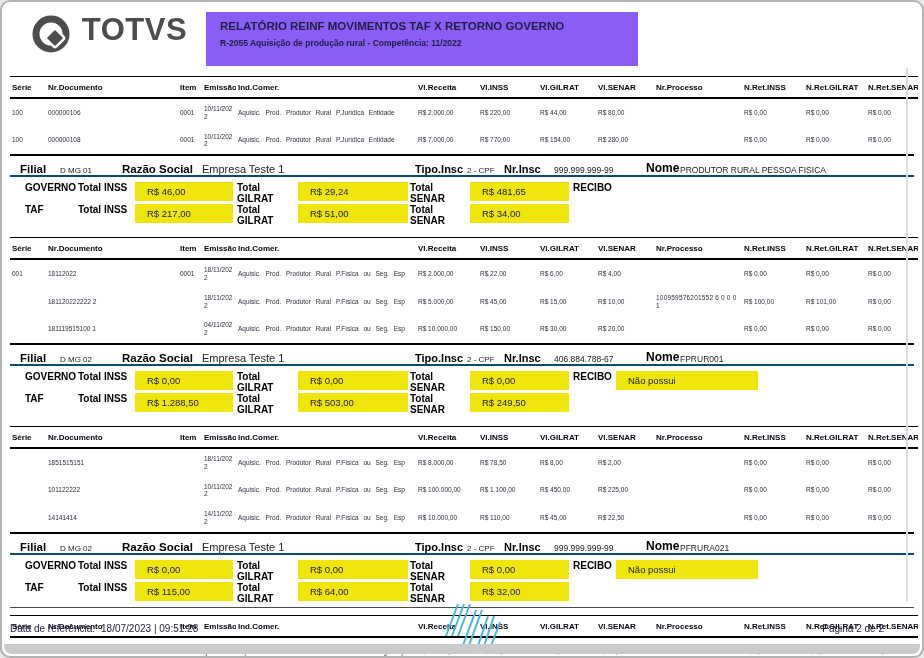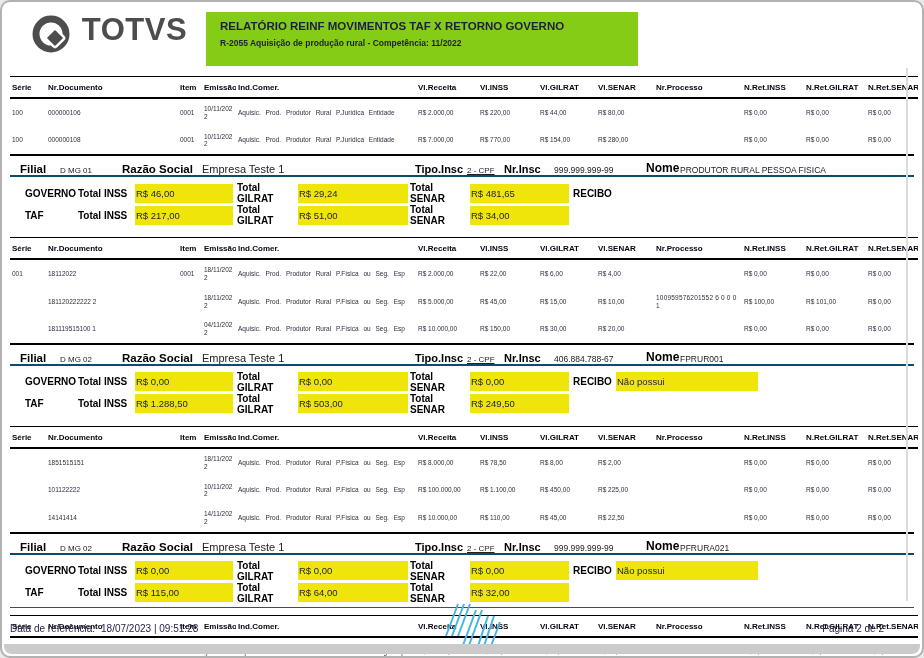--- a/index.html
+++ b/index.html
@@ -2,21 +2,21 @@
 <html><head>
 <meta charset="utf-8">
 <style>
   html,body{margin:0;padding:0;background:#e9e9e9;font-family:"Liberation Sans",sans-serif;}
   .frame{position:relative;width:924px;height:658px;box-sizing:border-box;background:#fff;
          border:2px solid #b2b2b2;border-radius:10px;overflow:hidden;}
   
   .report-header{display:flex;align-items:stretch;margin:10px 8px 0 8px;height:54px;}
   .logo{width:196px;display:flex;align-items:flex-start;justify-content:center;gap:7px;}
   .logo-text{font-size:31px;font-weight:bold;color:#4d4d4d;letter-spacing:0.5px;}
-  .title-band{background:#84cc16;width:432px;box-sizing:border-box;padding:8px 0 0 14px;}
+  .title-band{background:#8b5cf6;width:432px;box-sizing:border-box;padding:8px 0 0 14px;}
   .title{font-size:11.5px;font-weight:bold;color:#1e1e41;}
   .subtitle{font-size:8.5px;font-weight:bold;color:#1e1e41;margin-top:6px;}
   
   .report-body{margin:10px 8px 0 8px;}
   table.grid{width:908px;table-layout:fixed;border-collapse:collapse;border-top:1px solid #000;margin-top:7px;}
   table.grid th{font-size:8px;font-weight:bold;color:#05050f;text-align:left;
                 padding:6px 0 5px 2px;border-bottom:2px solid #000;overflow:hidden;white-space:nowrap;}
   table.grid td{font-size:6.5px;color:#2e2e3e;padding:6px 2px 6px 2px;vertical-align:middle;
                 overflow:hidden;line-height:1.2;}
   .col-serie{width:36px}.col-documento{width:132px}.col-item{width:24px}.col-emissao{width:34px}
@@ -27,35 +27,35 @@
   td.c-ind_comer{word-spacing:3px;}
   td.c-processo{letter-spacing:0.2px;}
   
   .filial-row{display:flex;align-items:flex-end;height:23px;border-top:2px solid #000;border-bottom:2px solid #0c4a6e;
               padding-left:10px;box-sizing:border-box;color:#000;}
   .fl{font-weight:bold;font-size:11.5px;width:40px;}
   .fv{font-size:8px;width:62px;color:#222;}
   .rl{font-weight:bold;font-size:11.5px;width:80px;}
   .rv{font-size:11px;width:213px;color:#222;}
   .tl{font-weight:bold;font-size:11px;width:52px;}
-  .tv{font-size:8px;width:37px;color:#222;text-decoration:underline;}
+  .tv{font-size:8px;width:37px;color:#222;}
   .il{font-weight:bold;font-size:11px;width:50px;}
   .iv{font-size:8.5px;width:92px;color:#222;}
   .nl{font-weight:bold;font-size:12px;width:34px;margin-top:24px;}
   .nv{font-size:8.5px;flex:1;color:#222;}
   
   .totals-block{padding:5px 0 4px 0;}
-  .tot-row{display:flex;align-items:center;height:22px;padding-left:15px;}
+  .tot-row{display:flex;align-items:flex-start;height:22px;padding-left:15px;}
   .tname{font-weight:bold;font-size:10px;width:53px;color:#000;}
   .tlab{font-weight:bold;font-size:10px;width:57px;color:#000;}
   .tlab.g{width:61px;margin-left:4px;}
   .tlab.s{width:60px;margin-left:2px;}
   .tlab.r{width:43px;margin-left:4px;}
   .tval{background:#efe50a;font-size:9.5px;color:#1e1e41;height:19px;line-height:19px;
-        padding-left:1px;box-sizing:border-box;white-space:nowrap;overflow:hidden;}
+        padding-left:12px;box-sizing:border-box;white-space:nowrap;overflow:hidden;}
   .y1{width:98px;}.y2{width:110px;}.y3{width:99px;}.y4{width:142px;}
   
   .footer{position:absolute;left:8px;right:8px;top:605px;border-top:1px solid #4a4a4a;}
   .footer-text-row{display:flex;justify-content:space-between;margin-top:15px;font-size:10px;color:#1e1e41;}
   .footer-left{display:flex;gap:6px;}
   .footer-right{padding-right:30px;}
   .watermark{position:absolute;left:430px;top:-8px;}
   .page-edge{position:absolute;top:66px;bottom:55px;right:14px;width:2px;background:#dcdcdc;}
   .scroll-strip{position:absolute;left:2px;right:2px;bottom:2px;height:10px;background:#cbcbcb;
                 border-radius:0 0 8px 8px;}

